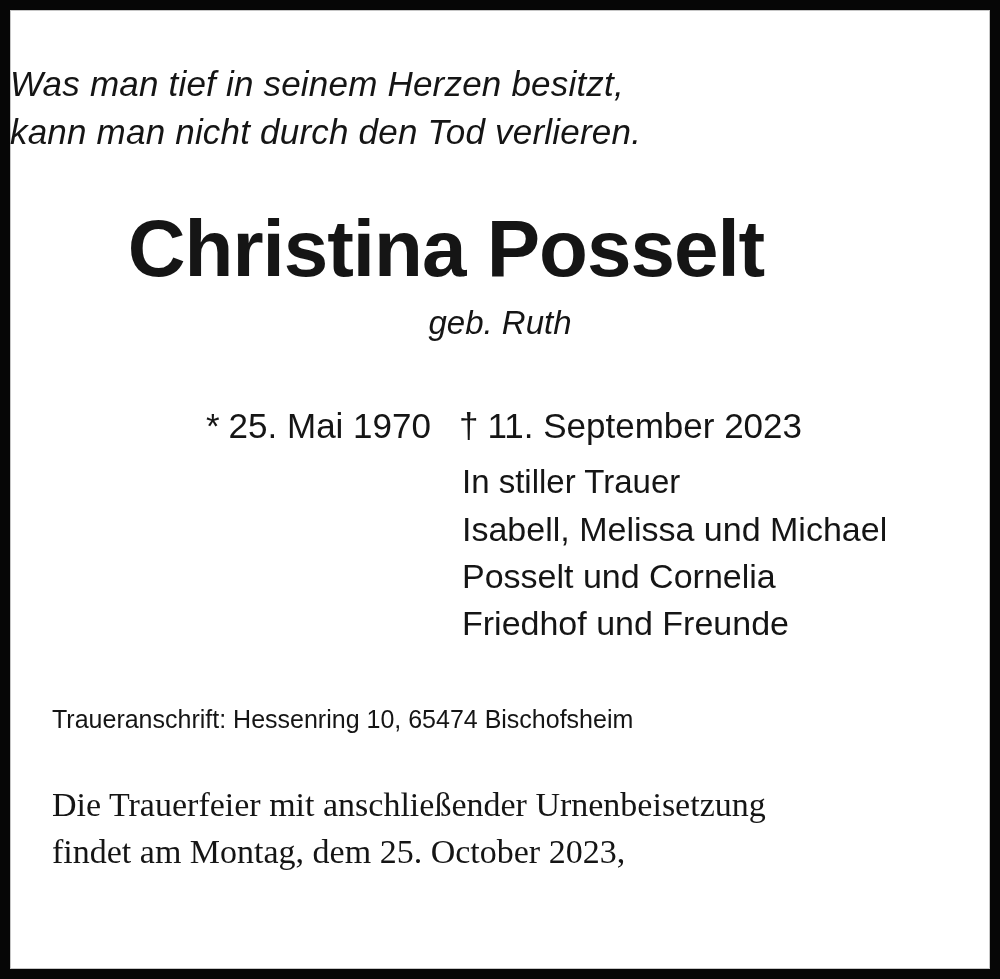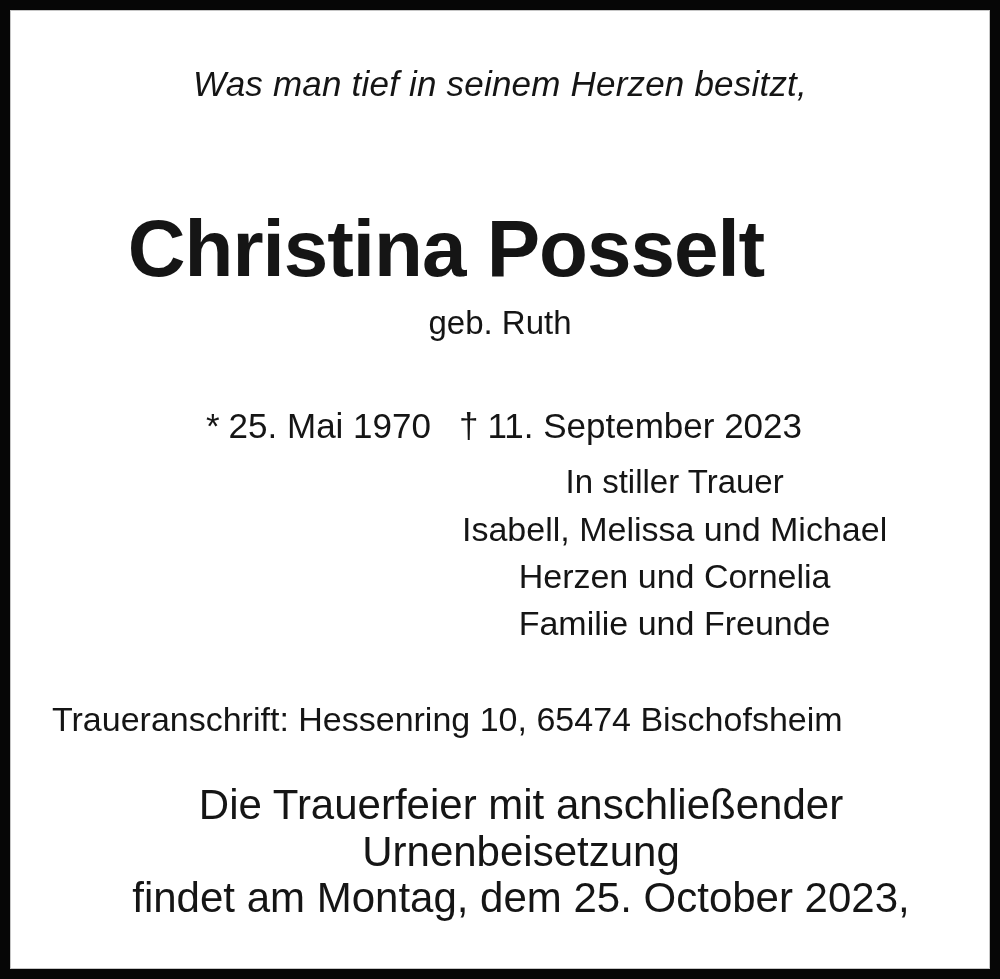--- a/index.html
+++ b/index.html
@@ -13,27 +13,27 @@
     height: 979px;
     box-sizing: border-box;
     background: #ffffff;
     border: 10px solid #060606;
     box-shadow: inset 0 0 0 1px #c6c6c6;
     font-family: "Liberation Sans", "DejaVu Sans", sans-serif;
     color: #151515;
     overflow: hidden;
   }
   
-  .abs { position: absolute; text-align: center; }
+  .abs { position: absolute; }
 
   .epitaph {
     top: 50px;
     left: 0;
     width: 980px;
-    text-align: center;
+    text-align: left;
     font-style: italic;
     font-size: 35px;
     line-height: 48px;
     letter-spacing: 0.2px;
   }
 
   .deceased-name {
     top: 196px;
     left: 0;
     width: 872px;
@@ -44,20 +44,21 @@
     letter-spacing: -1px;
   }
 
   .birth-name {
     top: 292px;
     left: 0;
     width: 980px;
     text-align: center;
     font-size: 33px;
     line-height: 42px;
+    font-style: italic;
   }
 
   .dates {
     top: 362px;
     left: 4px;
     width: 980px;
     text-align: center;
     font-size: 35px;
     line-height: 44px;
     margin-top: 32px;
@@ -76,53 +77,55 @@
     margin-bottom: 1px;
   }
   .mourning .mourner {
     font-weight: normal;
     font-size: 34px;
   }
 
   .address {
     top: 688px;
     left: 42px;
-    font-size: 34px;
+    font-size: 25px;
     line-height: 42px;
   }
 
   .funeral {
     top: 772px;
     left: 42px;
-    font-size: 42px;
+    font-size: 34px;
     line-height: 46.5px;
+    font-family: Liberation Serif, serif;
   }
 </style>
 </head>
 <body>
 
 <div class="page">
 
   <div class="abs epitaph">
     <div>Was man tief in seinem Herzen besitzt,</div>
+    <div>kann man nicht durch den Tod verlieren.</div>
   </div>
 
   <div class="abs deceased-name">Christina Posselt</div>
 
   <div class="abs birth-name">geb. Ruth</div>
 
   <div class="abs dates">
     <span class="birth-part"><span class="symbol">*</span><span>25. Mai 1970</span></span><span class="death-part"><span class="symbol">†</span><span>11. September 2023</span></span>
   </div>
 
   <div class="abs mourning">
     <div class="intro">In stiller Trauer</div>
     <div class="mourner">Isabell, Melissa und Michael</div>
-    <div class="mourner">Herzen und Cornelia</div>
-    <div class="mourner">Familie und Freunde</div>
+    <div class="mourner">Posselt und Cornelia</div>
+    <div class="mourner">Friedhof und Freunde</div>
   </div>
 
   <div class="abs address">Traueranschrift: Hessenring 10, 65474 Bischofsheim</div>
 
   <div class="abs funeral">
     <div>Die Trauerfeier mit anschließender Urnenbeisetzung</div>
     <div>findet am Montag, dem 25. October 2023,</div>
   </div>
 
 </div>

